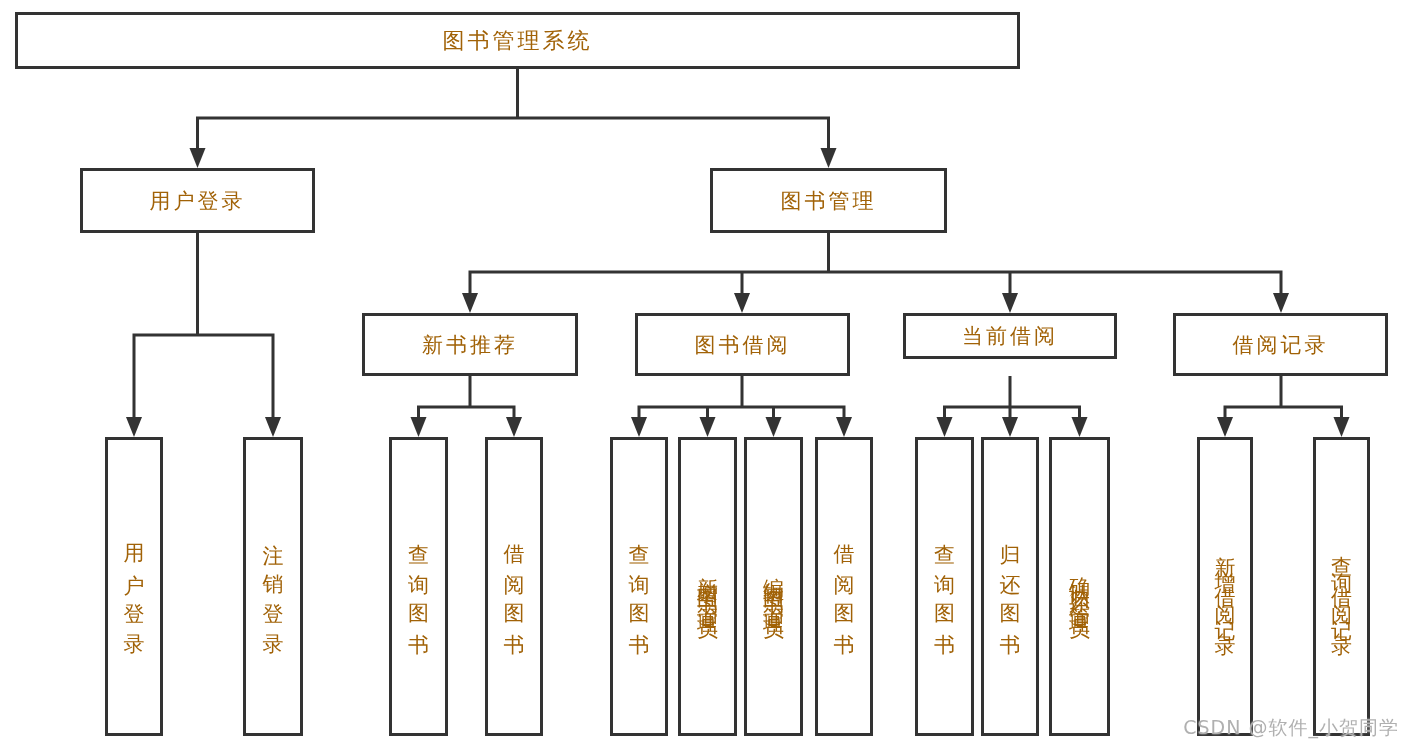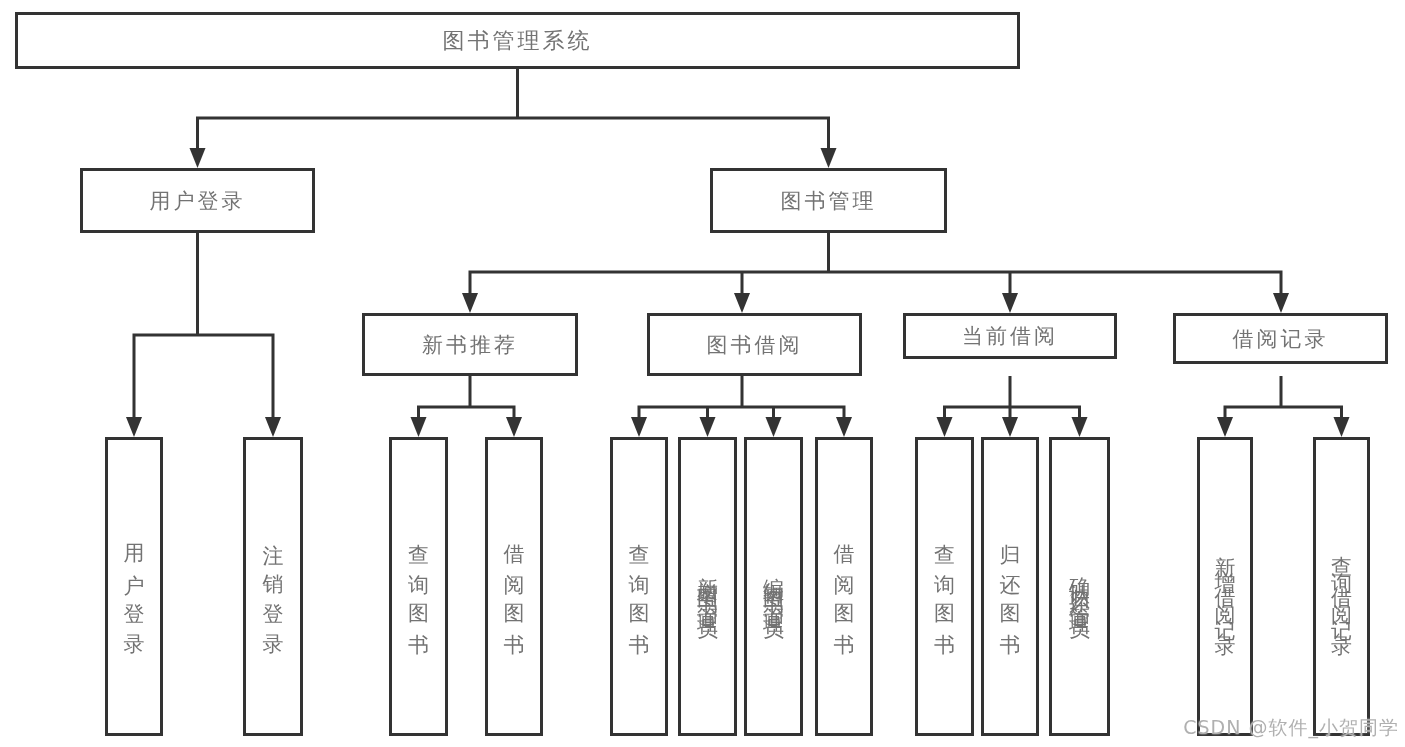--- a/index.html
+++ b/index.html
@@ -15,21 +15,21 @@
     position: absolute;
     left: 0; top: 0;
     width: 1405px; height: 747px;
     pointer-events: none;
   }
   .node {
     position: absolute;
     box-sizing: border-box;
     border: 3px solid #333333;
     background: #ffffff;
-    color: #737373;
+    color: #a16207;
     display: flex;
     align-items: center;
     justify-content: center;
     font-size: 21px;
     letter-spacing: 2px;
     white-space: nowrap;
   }
   .node.hbox { letter-spacing: 3px; }
   .node.vbox {
     writing-mode: vertical-rl;
@@ -96,23 +96,23 @@
       <polygon points="1333.5,417 1349.5,417 1341.5,437"></polygon>
     </g>
   </svg>
 
   <div class="node hbox" style="left:15px; top:12px; width:1005px; height:57px; font-size:22px;">图书管理系统</div>
 
   <div class="node hbox" style="left:80px; top:168px; width:235px; height:65px;">用户登录</div>
   <div class="node hbox" style="left:362px; top:313px; width:216px; height:63px;">新书推荐</div>
 
   <div class="node hbox" style="left:710px; top:168px; width:237px; height:65px;">图书管理</div>
-  <div class="node hbox" style="left:635px; top:313px; width:215px; height:63px;margin-left:12px;">图书借阅</div>
+  <div class="node hbox" style="left:635px; top:313px; width:215px; height:63px;">图书借阅</div>
   <div class="node hbox" style="left:903px; top:313px; width:214px; height:46px;">当前借阅</div>
-  <div class="node hbox" style="left:1173px; top:313px; width:215px; height:51px;">借阅记录</div>
+  <div class="node hbox" style="left:1173px; top:313px; width:215px; height:63px;">借阅记录</div>
 
   <div class="node vbox t4" style="left:105px; width:58px;">用户登录</div>
   <div class="node vbox t4" style="left:243px; width:60px;">注销登录</div>
 
   <div class="node vbox t4" style="left:389px; width:59px;">查询图书</div>
   <div class="node vbox t4" style="left:485px; width:58px;">借阅图书</div>
 
   <div class="node vbox t4" style="left:610px; width:58px;">查询图书</div>
   <div class="node vbox t9" style="left:678px; width:59px;">新增图书（管理员）</div>
   <div class="node vbox t9" style="left:744px; width:59px;">编辑图书（管理员）</div>

